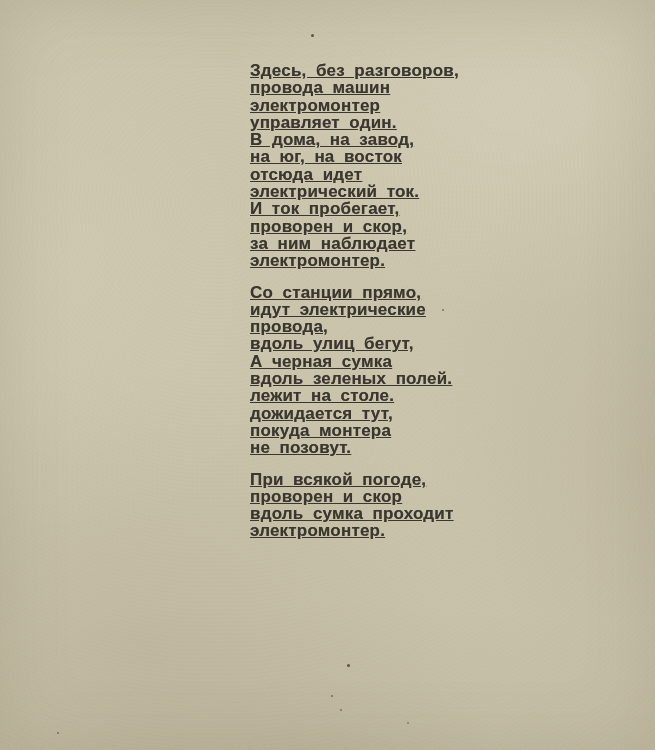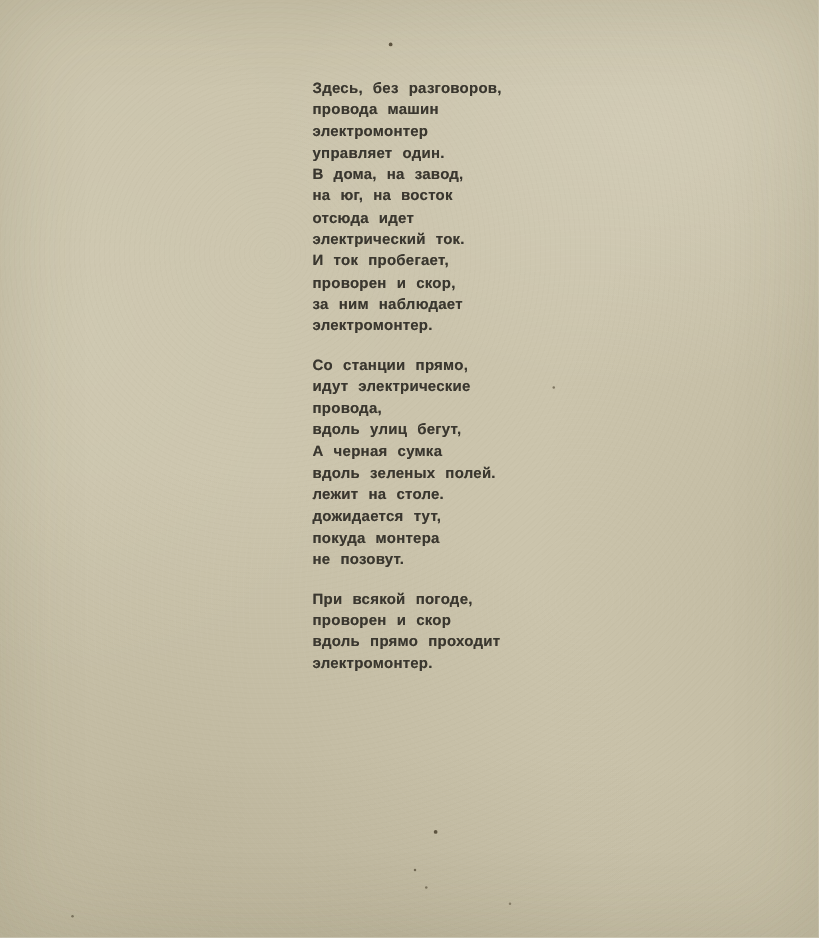--- a/index.html
+++ b/index.html
@@ -30,26 +30,27 @@
     background:
       repeating-radial-gradient(circle at 33% 27%, rgba(70,60,35,0.016) 0 1px, transparent 1px 4px),
       repeating-radial-gradient(circle at 71% 64%, rgba(255,255,248,0.02) 0 1px, transparent 1px 5px);
     pointer-events: none;
   }
   .poem {
     position: absolute;
     left: 250px;
     top: 62px;
     color: #3a372f;
-    font-size: 12px;
+    font-size: 17px;
     font-weight: 700;
     line-height: 17.3px;
     letter-spacing: 0.2px;
     word-spacing: 4.5px;
     text-shadow: 0 0 0.5px rgba(58,55,47,0.55);
+    text-decoration: underline;
   }
   .stanza { margin-bottom: 14px; }
   .line { white-space: nowrap; }
   .speck {
     position: absolute;
     border-radius: 50%;
     background: #5d5440;
     pointer-events: none;
   }
 </style>
@@ -90,17 +91,17 @@
         <div class="line">А черная сумка</div>
         <div class="line">вдоль зеленых полей.</div>
         <div class="line">лежит на столе.</div>
         <div class="line">дожидается тут,</div>
         <div class="line">покуда монтера</div>
         <div class="line">не позовут.</div>
       </div>
       <div class="stanza">
         <div class="line">При всякой погоде,</div>
         <div class="line">проворен и скор</div>
-        <div class="line">вдоль прямо проходит</div>
+        <div class="line">вдоль сумка проходит</div>
         <div class="line">электромонтер.</div>
       </div>
     </div>
 </div>
 
 </body></html>

